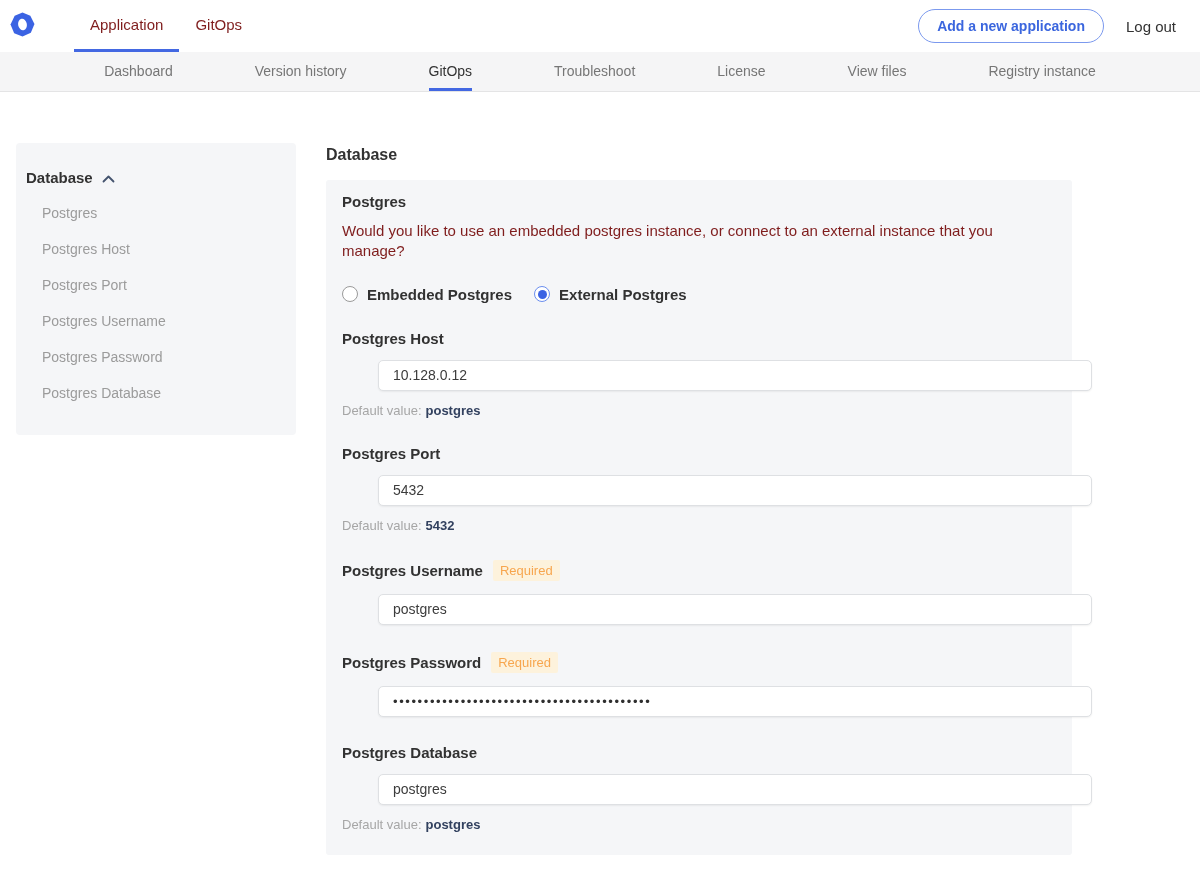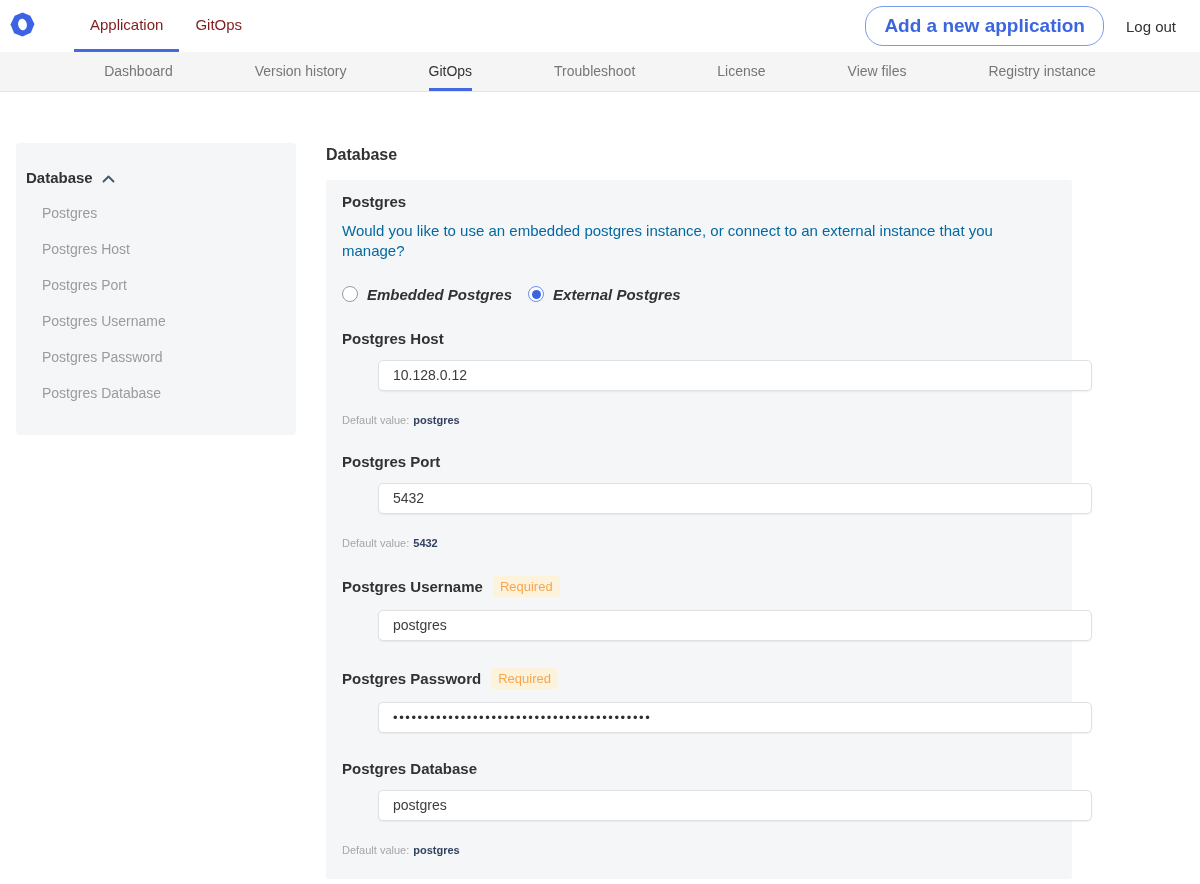--- a/index.html
+++ b/index.html
@@ -8,21 +8,21 @@
 
   
   .app-header { height:52px; display:flex; align-items:stretch; padding-left:10px; padding-right:24px; background:#fff; }
   .logo-wrap { display:flex; align-items:center; margin-right:39px; cursor:pointer; }
   .header-tabs { display:flex; align-items:stretch; }
   .header-tab { display:flex; align-items:center; padding:0 16px; font-size:15px; color:#7f1d1d;
     border-bottom:3px solid transparent; cursor:pointer; }
   .header-tab.active { border-bottom-color:#4368e2; }
   .header-right { margin-left:auto; display:flex; align-items:center; gap:22px; }
   .add-app-btn { background:#fff; border:1px solid #7b99ee; color:#3b66de; font-weight:bold;
-    font-size:19px; padding:8px 18px; border-radius:18px; cursor:pointer; font-family:inherit; }
+    font-size:14px; padding:8px 18px; border-radius:18px; cursor:pointer; font-family:inherit; }
   .logout { font-size:15px; color:#323232; cursor:pointer; }
 
   
   .subnav { height:40px; background:#f5f5f6; border-bottom:1px solid #e4e4e5;
     display:flex; justify-content:center; gap:82px; }
   .subnav-item { display:flex; align-items:center; font-size:14px; color:#767676;
     border-bottom:3px solid transparent; cursor:pointer; padding-top:2px; }
   .subnav-item.active { color:#323232; border-bottom-color:#4368e2; }
 
   
@@ -31,40 +31,40 @@
   .sidebar { margin-left:16px; width:280px; background:#f5f6f8; border-radius:4px; padding:26px 0 24px; }
   .sidebar-group-header { display:flex; align-items:center; gap:9px; padding-left:10px;
     font-size:15px; font-weight:bold; color:#323232; cursor:pointer; }
   .sidebar-list { list-style:none; margin-top:9px; }
   .sidebar-list li { padding:10px 0 10px 26px; font-size:14px; color:#9b9b9b; cursor:pointer; }
 
   .main { margin-left:30px; width:746px; }
   .page-title { font-size:16px; font-weight:bold; color:#323232; margin-top:3px; }
   .panel { margin-top:16px; background:#f5f6f8; border-radius:3px; padding:13px 16px 23px; }
   .group-label { font-size:15px; font-weight:bold; color:#323232; }
-  .group-help { margin-top:11px; font-size:15px; color:#0369a1; line-height:1.35; }
+  .group-help { margin-top:11px; font-size:15px; color:#7f1d1d; line-height:1.35; }
 
-  .radio-row { margin-top:24px; display:flex; align-items:center; gap:16px;font-style:italic; }
+  .radio-row { margin-top:24px; display:flex; align-items:center; gap:22px; }
   .radio-option { display:flex; align-items:center; gap:9px; cursor:pointer; }
   .radio-circle { width:16px; height:16px; border-radius:50%; background:#fff;
     border:1px solid #9a9a9a; display:flex; align-items:center; justify-content:center; flex:none; }
   .radio-option.checked .radio-circle { border-color:#6b8eee; }
   .radio-dot { width:9px; height:9px; border-radius:50%; background:transparent; }
   .radio-option.checked .radio-dot { background:#3b63e3; }
   .radio-label { font-size:15px; font-weight:bold; color:#323232; }
 
   .field { margin-top:27px; }
   .field-label-row { display:flex; align-items:center; gap:10px; }
   .field-label { font-size:15px; font-weight:bold; color:#323232; }
   .required-badge { font-size:13px; color:#f7a64f; background:#fdf2dc; padding:3px 7px; border-radius:2px;text-align:center; }
   .text-input { display:block; margin-top:13px; width:100%; height:31px; background:#fff;
     border:1px solid #dee0e3; border-radius:5px; padding:0 14px; font-size:14px; color:#3c3c3c;
     font-family:inherit; box-shadow:0 1px 2px rgba(0,0,0,0.06); outline:none;margin-left:36px; }
   .text-input.pw { font-size:13px; letter-spacing:1.6px; color:#2f2f2f; }
-  .default-line { margin-top:23px; font-size:11px; color:#a6a6a6; }
+  .default-line { margin-top:12px; font-size:13px; color:#a6a6a6; }
   .default-val { color:#32415f; font-weight:bold; margin-left:4px; }
 </style>
 </head>
 <body>
 
 <header class="app-header">
   <div class="logo-wrap">
     <span>
       <svg width="25" height="25" viewBox="0 0 24 24">
         <polygon points="12,0.5 19.5,3.5 23.5,11.5 20,20 12,23.5 4,20.5 0.5,12 4.5,3.5" fill="#3b63e3"></polygon>

